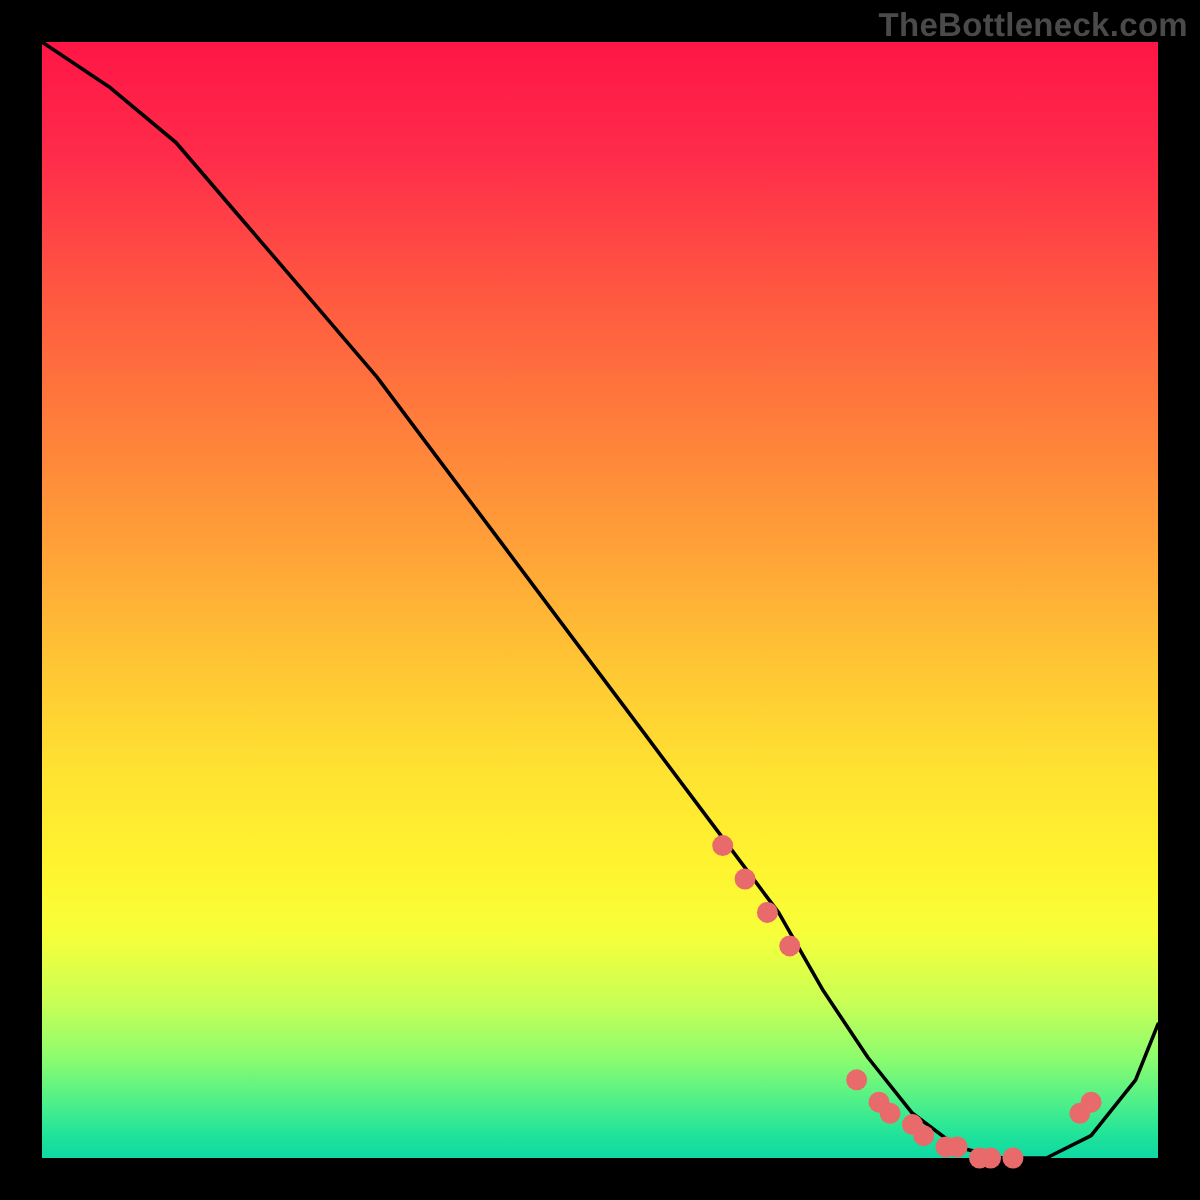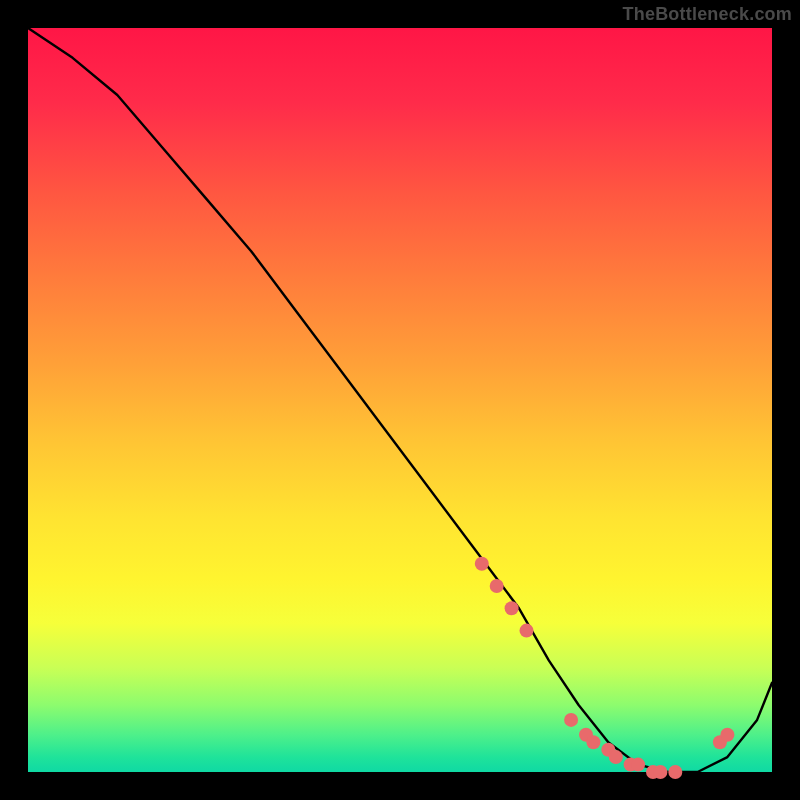--- a/index.html
+++ b/index.html
@@ -15,21 +15,21 @@
     position: relative;
     width: 800px;
     height: 800px;
     background: #000;
   }
   .watermark {
     position: absolute;
     top: 4px;
     right: 8px;
     color: #4a4a4a;
-    font-size: 18px;
+    font-size: 22px;
     font-weight: 600;
     letter-spacing: 0.2px;
     z-index: 5;
   }
   .plot-area {
     position: absolute;
     left: 28px;
     top: 28px;
     width: 744px;
     height: 744px;

